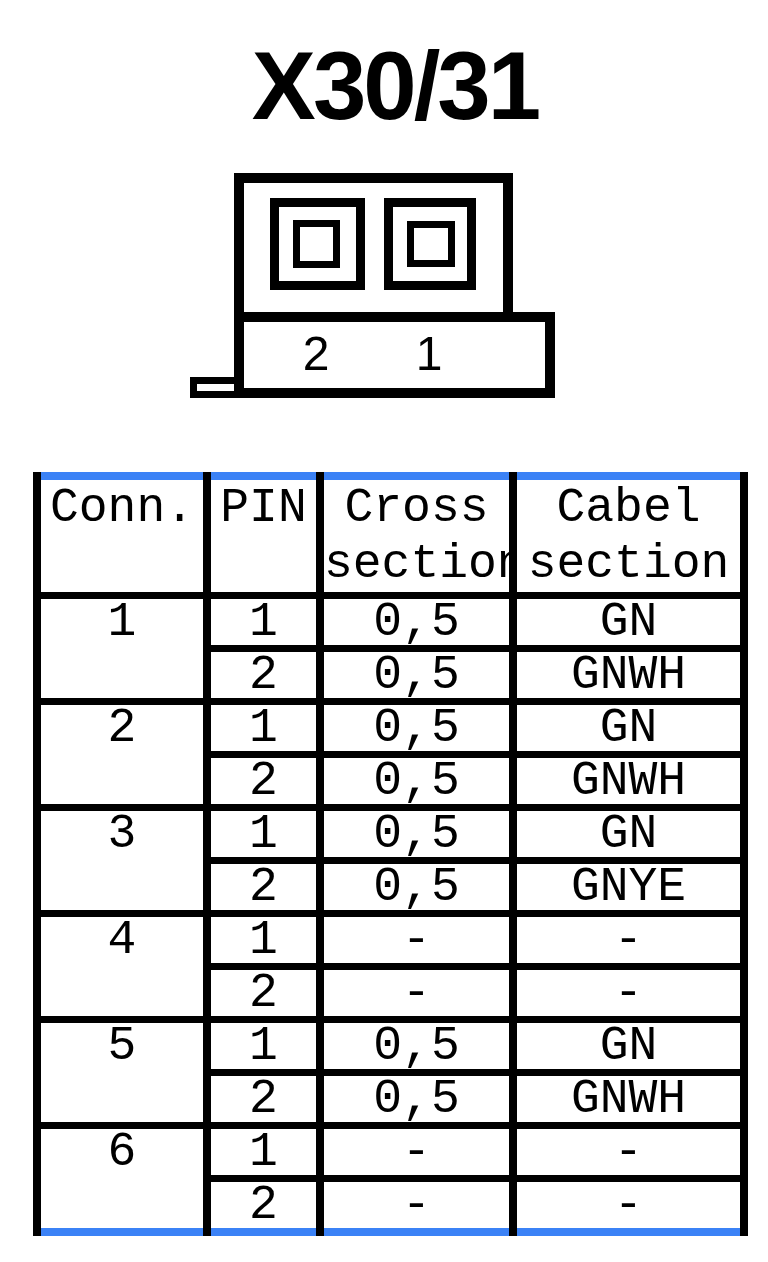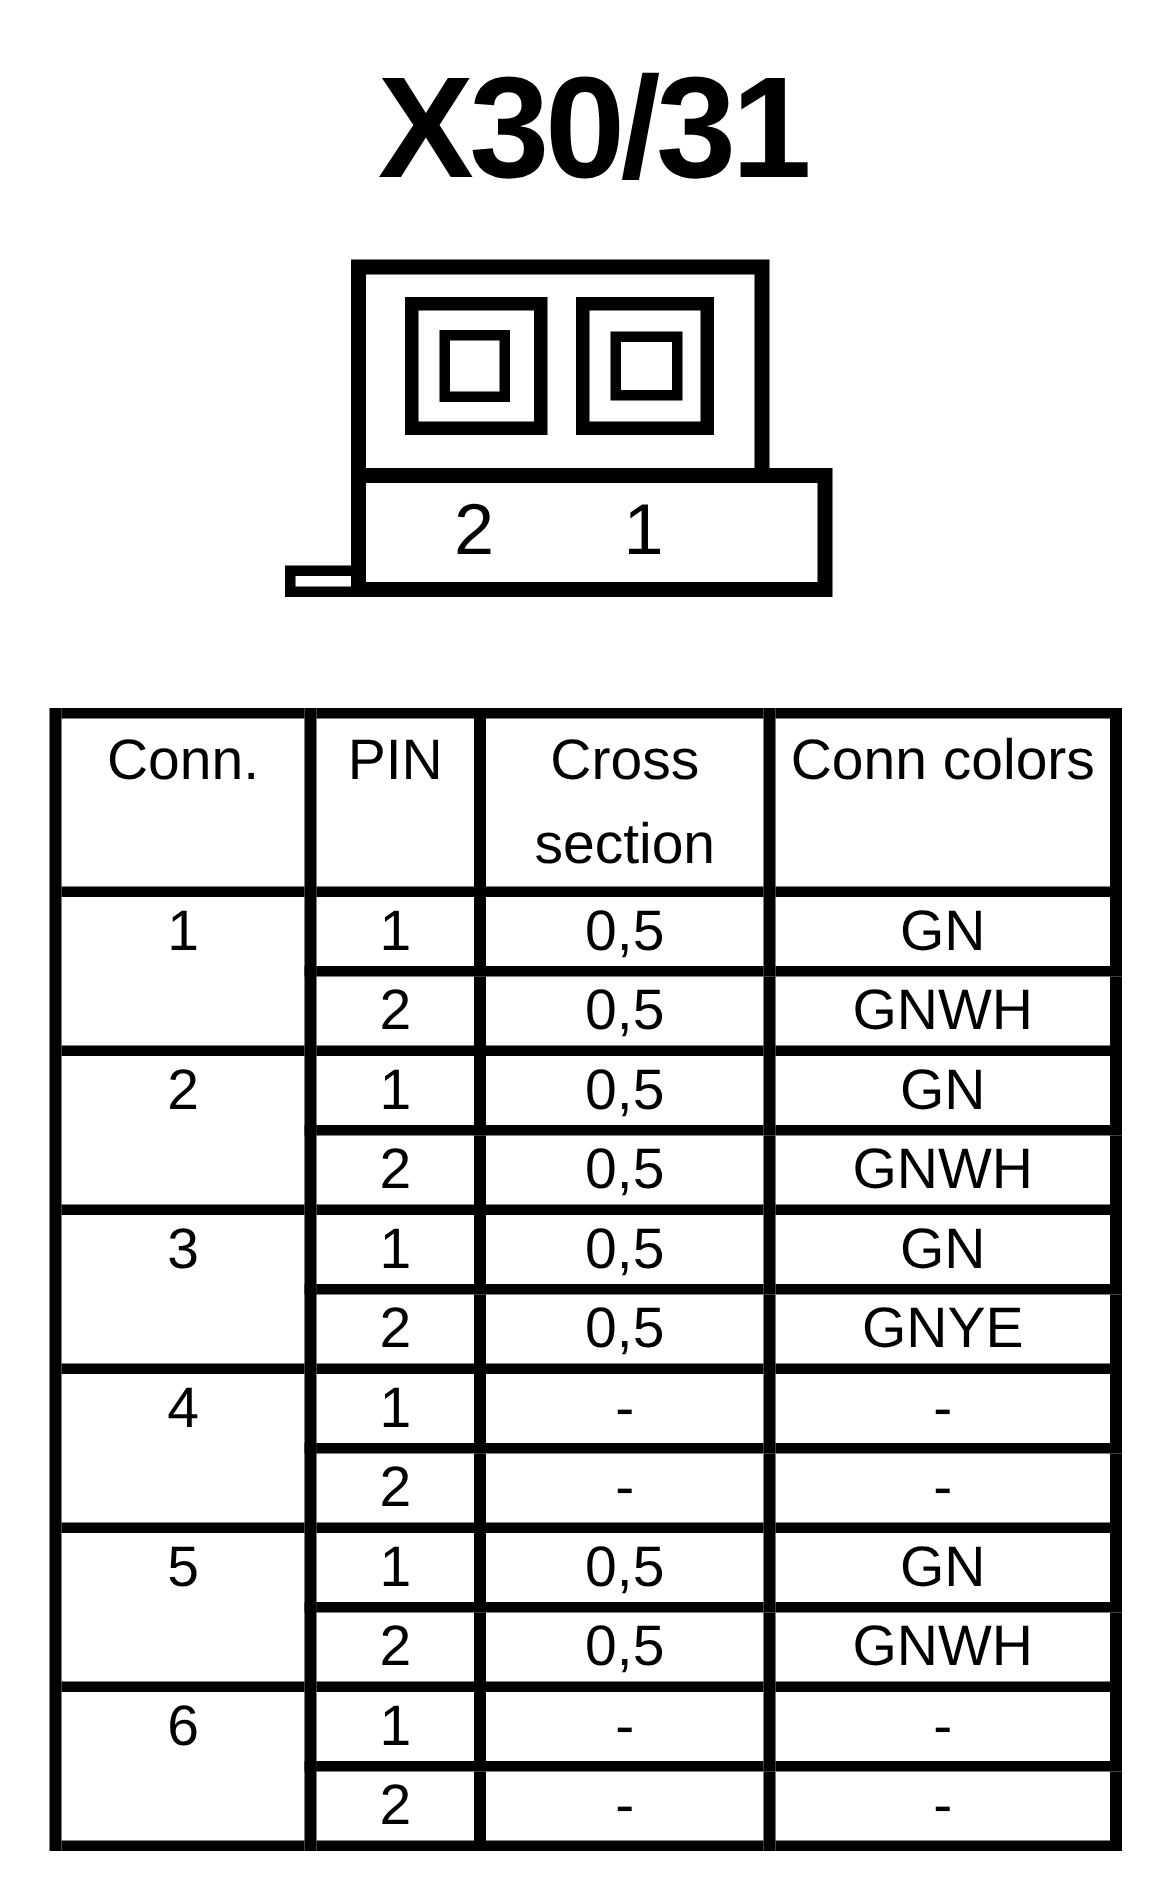--- a/index.html
+++ b/index.html
@@ -31,22 +31,23 @@
     top:330px;width:44px;text-align:center;
     font-size:48px;line-height:48px;
   }
   .pin-num-2{left:294px;}
   .pin-num-1{left:407px;}
 
   
   table.pins{
     position:absolute;left:33px;top:472px;width:707px;
     border-collapse:collapse;table-layout:fixed;
-    border:4px solid #3b82f6;
-    font-size:38px;
+    border:8px solid #3b82f6;
+    font-size:48px;
+    font-family:Liberation Mono, monospace;
   }
   table.pins th, table.pins td{
     border-top:7px solid #000;border-bottom:7px solid #000;
     border-left:8px solid #000;border-right:8px solid #000;
     padding:0;font-weight:400;overflow:hidden;
   }
   tr.hdr{height:118px;}
   tr.row{height:53px;}
   th.h{vertical-align:top;text-align:center;line-height:56px;padding-top:2px;}
   td.conn{vertical-align:top;text-align:center;line-height:46px;padding-top:3px;}
@@ -75,21 +76,21 @@
     <col style="width:170px">
       <col style="width:113px">
       <col style="width:193px">
       <col style="width:231px">
   </colgroup>
   <tbody>
       <tr class="hdr">
     <th class="h">Conn.</th>
     <th class="h">PIN</th>
     <th class="h">Cross section</th>
-    <th class="h">Conn colors</th>
+    <th class="h">Cabel section</th>
   </tr>
 
   <tr class="row">
     <td class="conn" rowspan="2">1</td>
     <td class="pin">1</td>
     <td class="cs">0,5</td>
     <td class="cc">GN</td>
   </tr>
   <tr class="row">
     <td class="pin">2</td>

